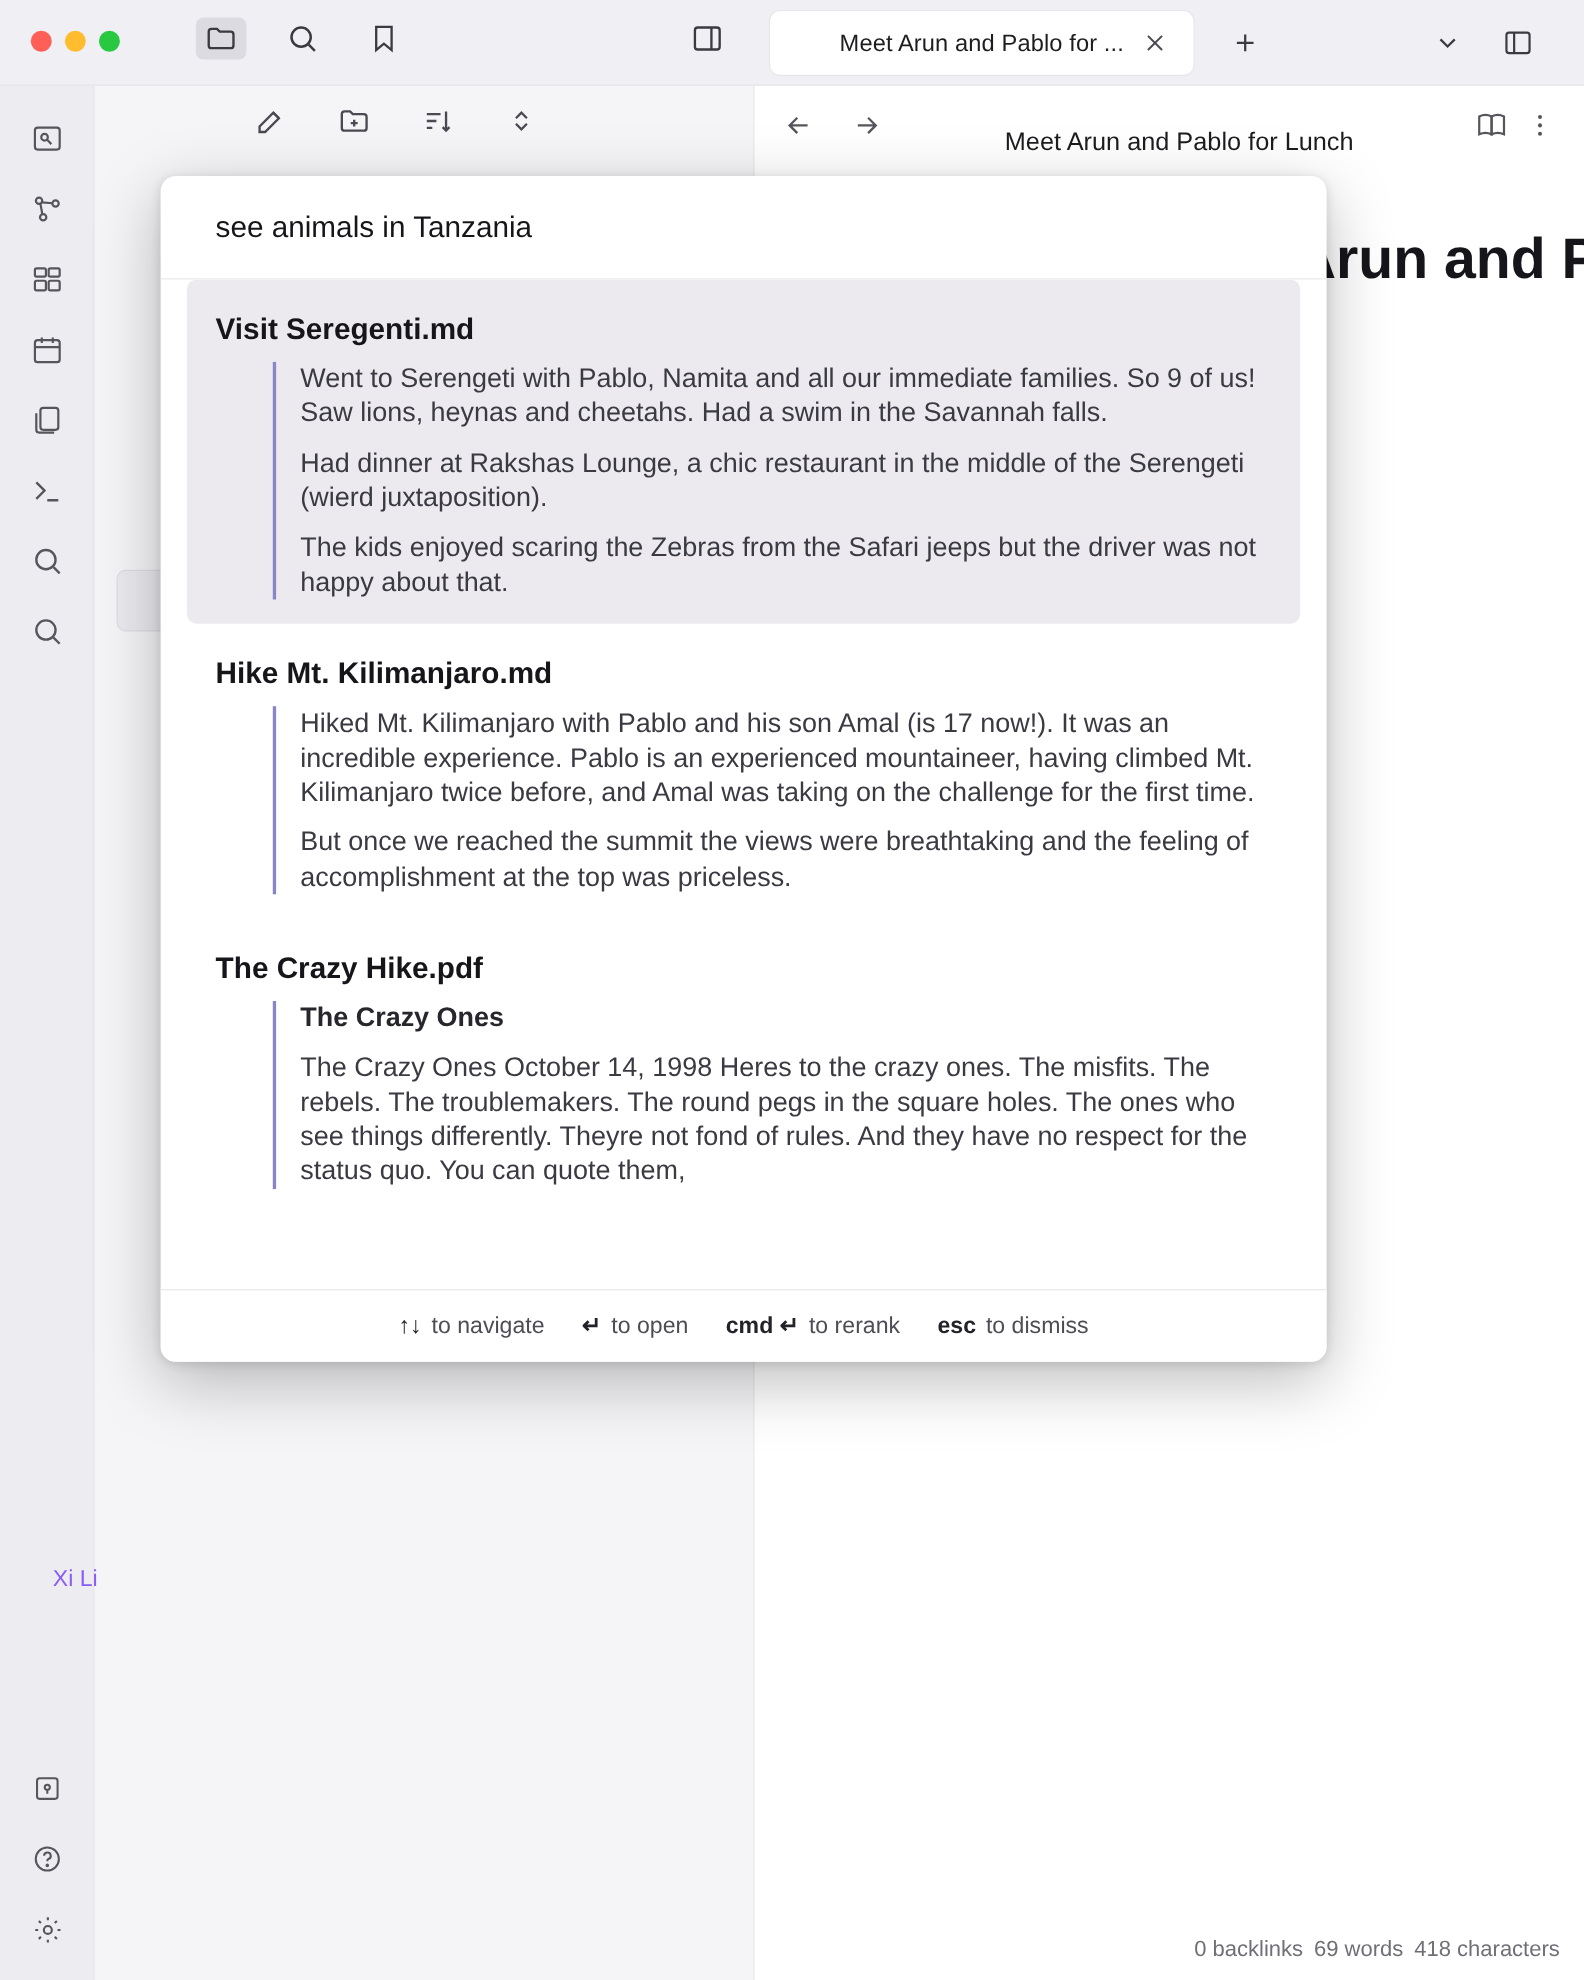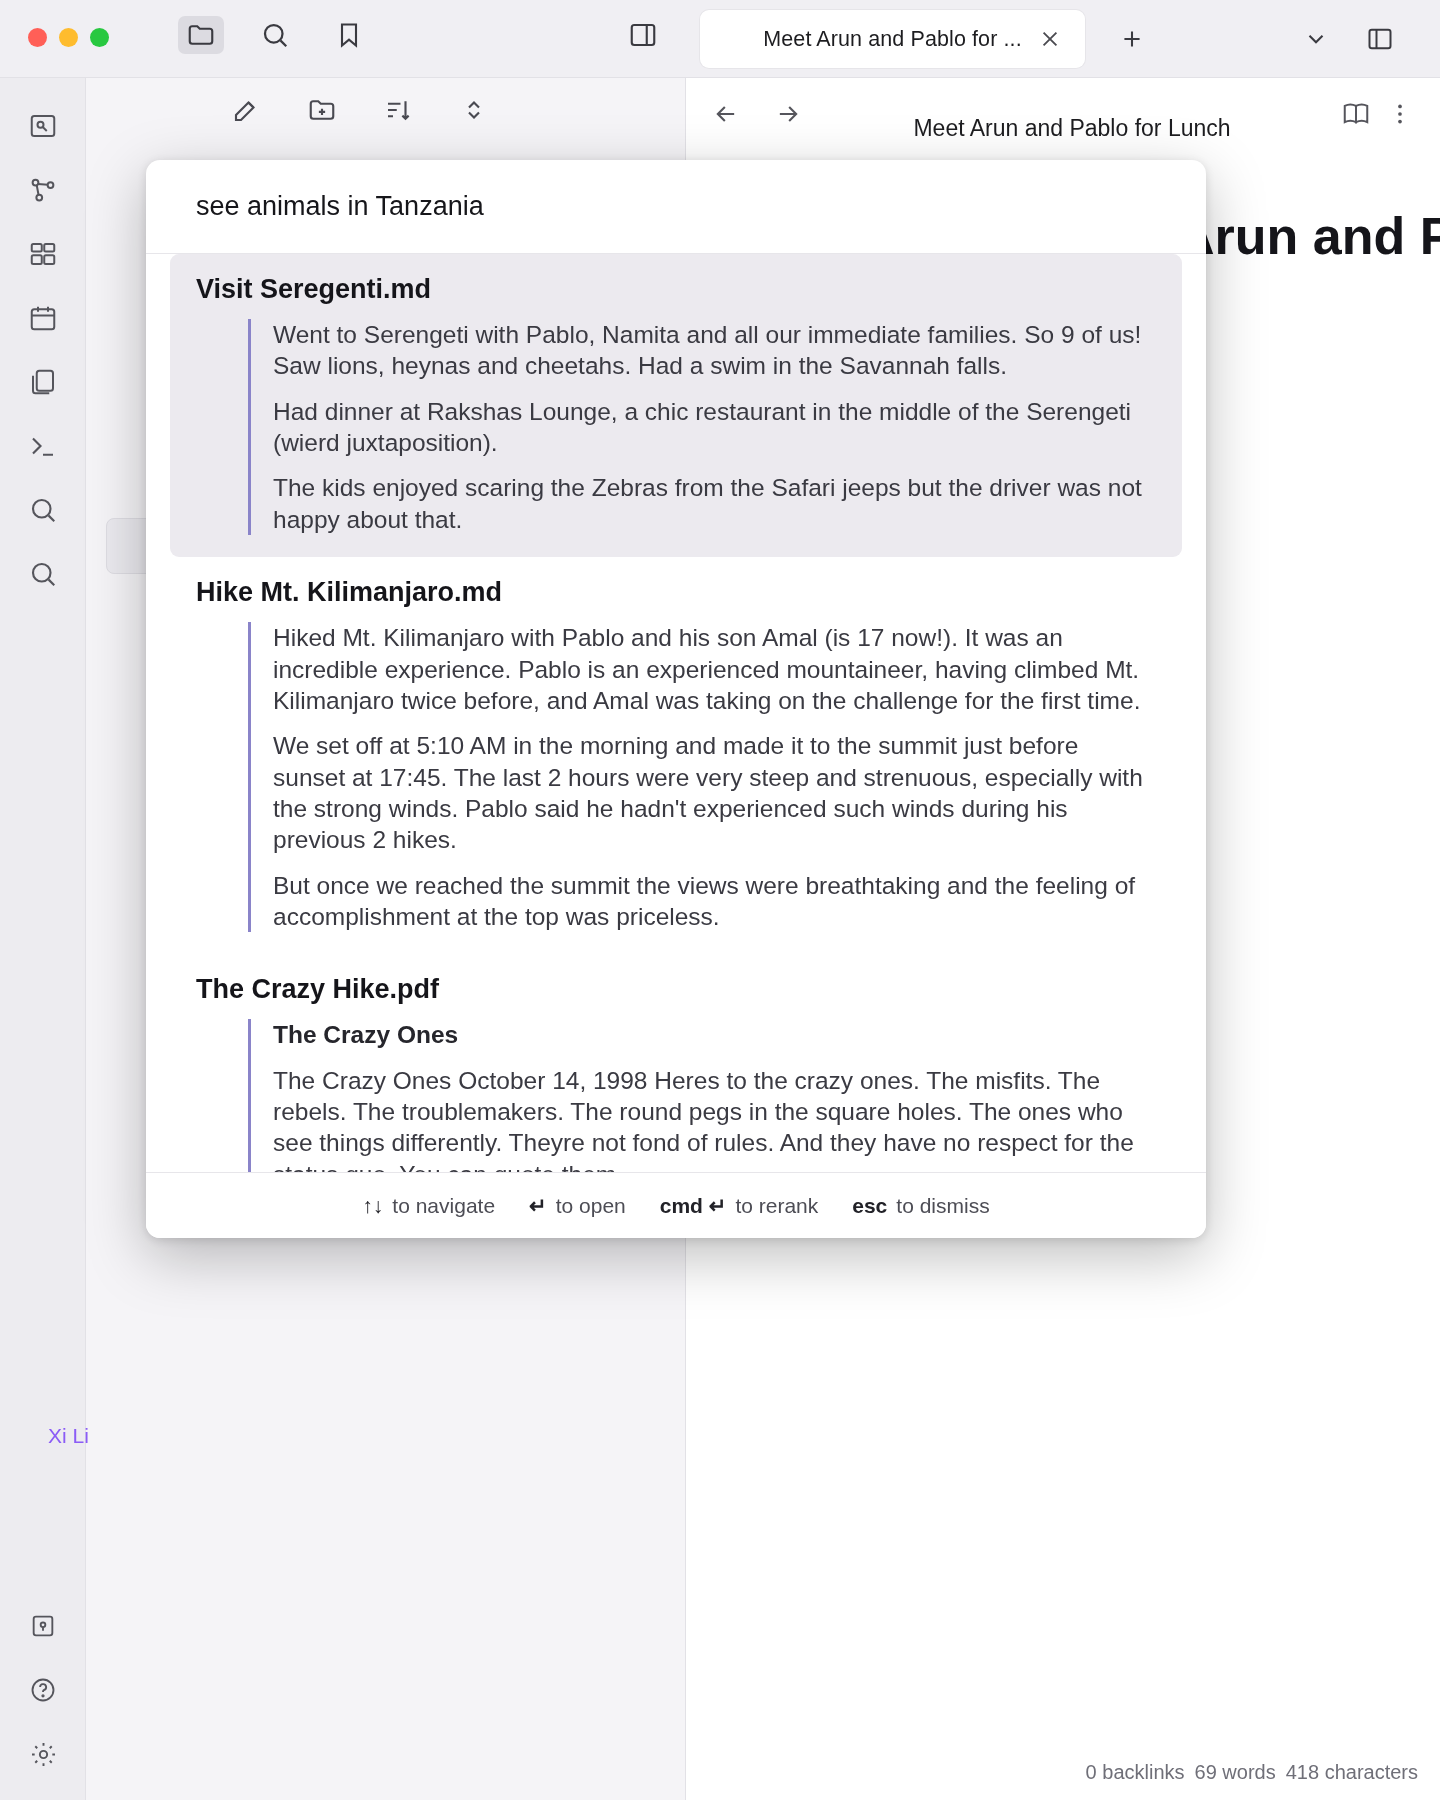--- a/index.html
+++ b/index.html
@@ -191,21 +191,21 @@
     font-size: 27px; color: #16161a;
     border-bottom: 1px solid #e7e6ea;
   }
   .modal-results {
     flex: 1 1 auto;
     overflow: hidden;
     padding: 0 24px;
     position: relative;
   }
   .result {
-    padding: 16px 26px 22px 26px;
+    padding: 26px 26px 22px 26px;
     border-radius: 9px;
   }
   .result.selected { background: #eceaef; }
   .result-title {
     font-size: 27px; font-weight: 700; color: #15151a;
     margin: 4px 0 14px 0;
   }
   .result-snippets {
     border-left: 3px solid #8a84c9;
     padding-left: 22px;
@@ -460,21 +460,20 @@
           <div class="snippet">Went to Serengeti with Pablo, Namita and all our immediate families. So 9 of us! Saw lions, heynas and cheetahs. Had a swim in the Savannah falls.</div>
           <div class="snippet">Had dinner at Rakshas Lounge, a chic restaurant in the middle of the Serengeti (wierd juxtaposition).</div>
           <div class="snippet">The kids enjoyed scaring the Zebras from the Safari jeeps but the driver was not happy about that.</div>
         </div>
       </div>
 
       <div class="result">
         <div class="result-title">Hike Mt. Kilimanjaro.md</div>
         <div class="result-snippets">
           <div class="snippet">Hiked Mt. Kilimanjaro with Pablo and his son Amal (is 17 now!). It was an incredible experience. Pablo is an experienced mountaineer, having climbed Mt. Kilimanjaro twice before, and Amal was taking on the challenge for the first time.</div>
-          <div class="snippet">We set off at 5:10 AM in the morning and made it to the summit just before sunset at 17:45. The last 2 hours were very steep and strenuous, especially with the strong winds. Pablo said he hadn't experienced such winds during his previous 2 hikes.</div>
           <div class="snippet">But once we reached the summit the views were breathtaking and the feeling of accomplishment at the top was priceless.</div>
         </div>
       </div>
 
       <div class="result">
         <div class="result-title">The Crazy Hike.pdf</div>
         <div class="result-snippets">
           <div class="snippet bold">The Crazy Ones</div>
           <div class="snippet">The Crazy Ones October 14, 1998 Heres to the crazy ones. The misfits. The rebels. The troublemakers. The round pegs in the square holes. The ones who see things differently. Theyre not fond of rules. And they have no respect for the status quo. You can quote them,</div>
         </div>

